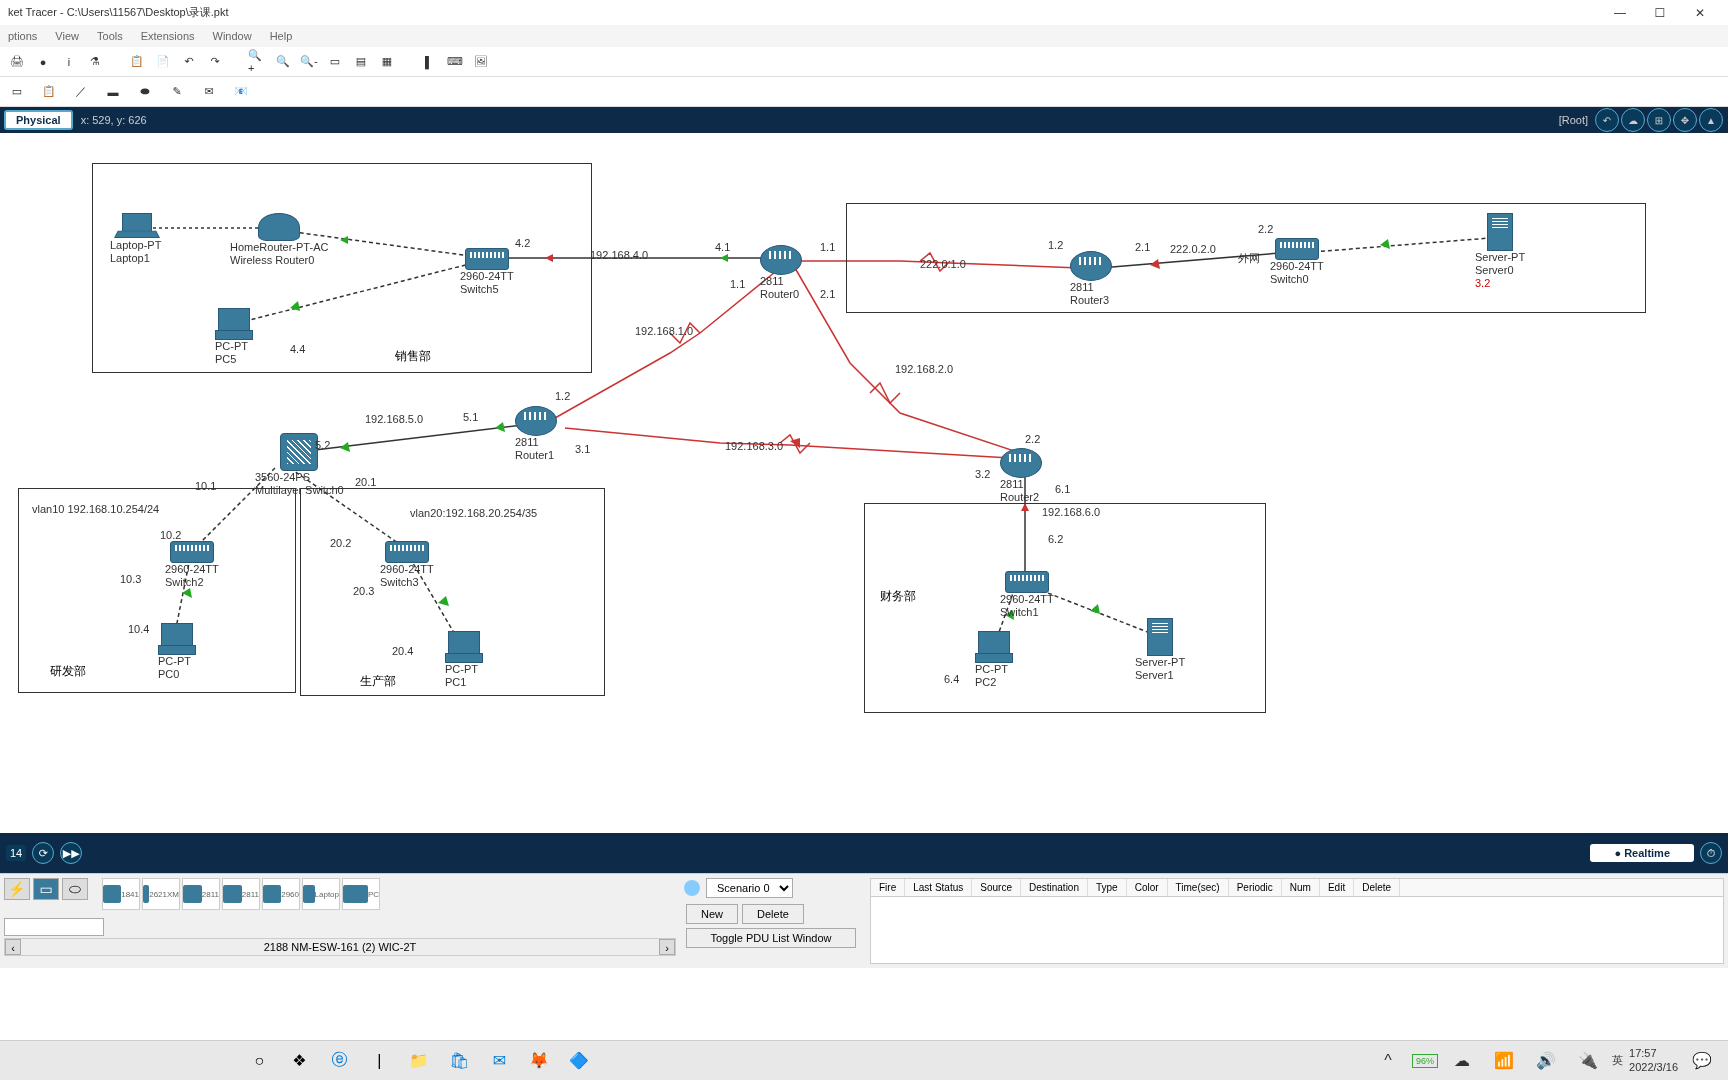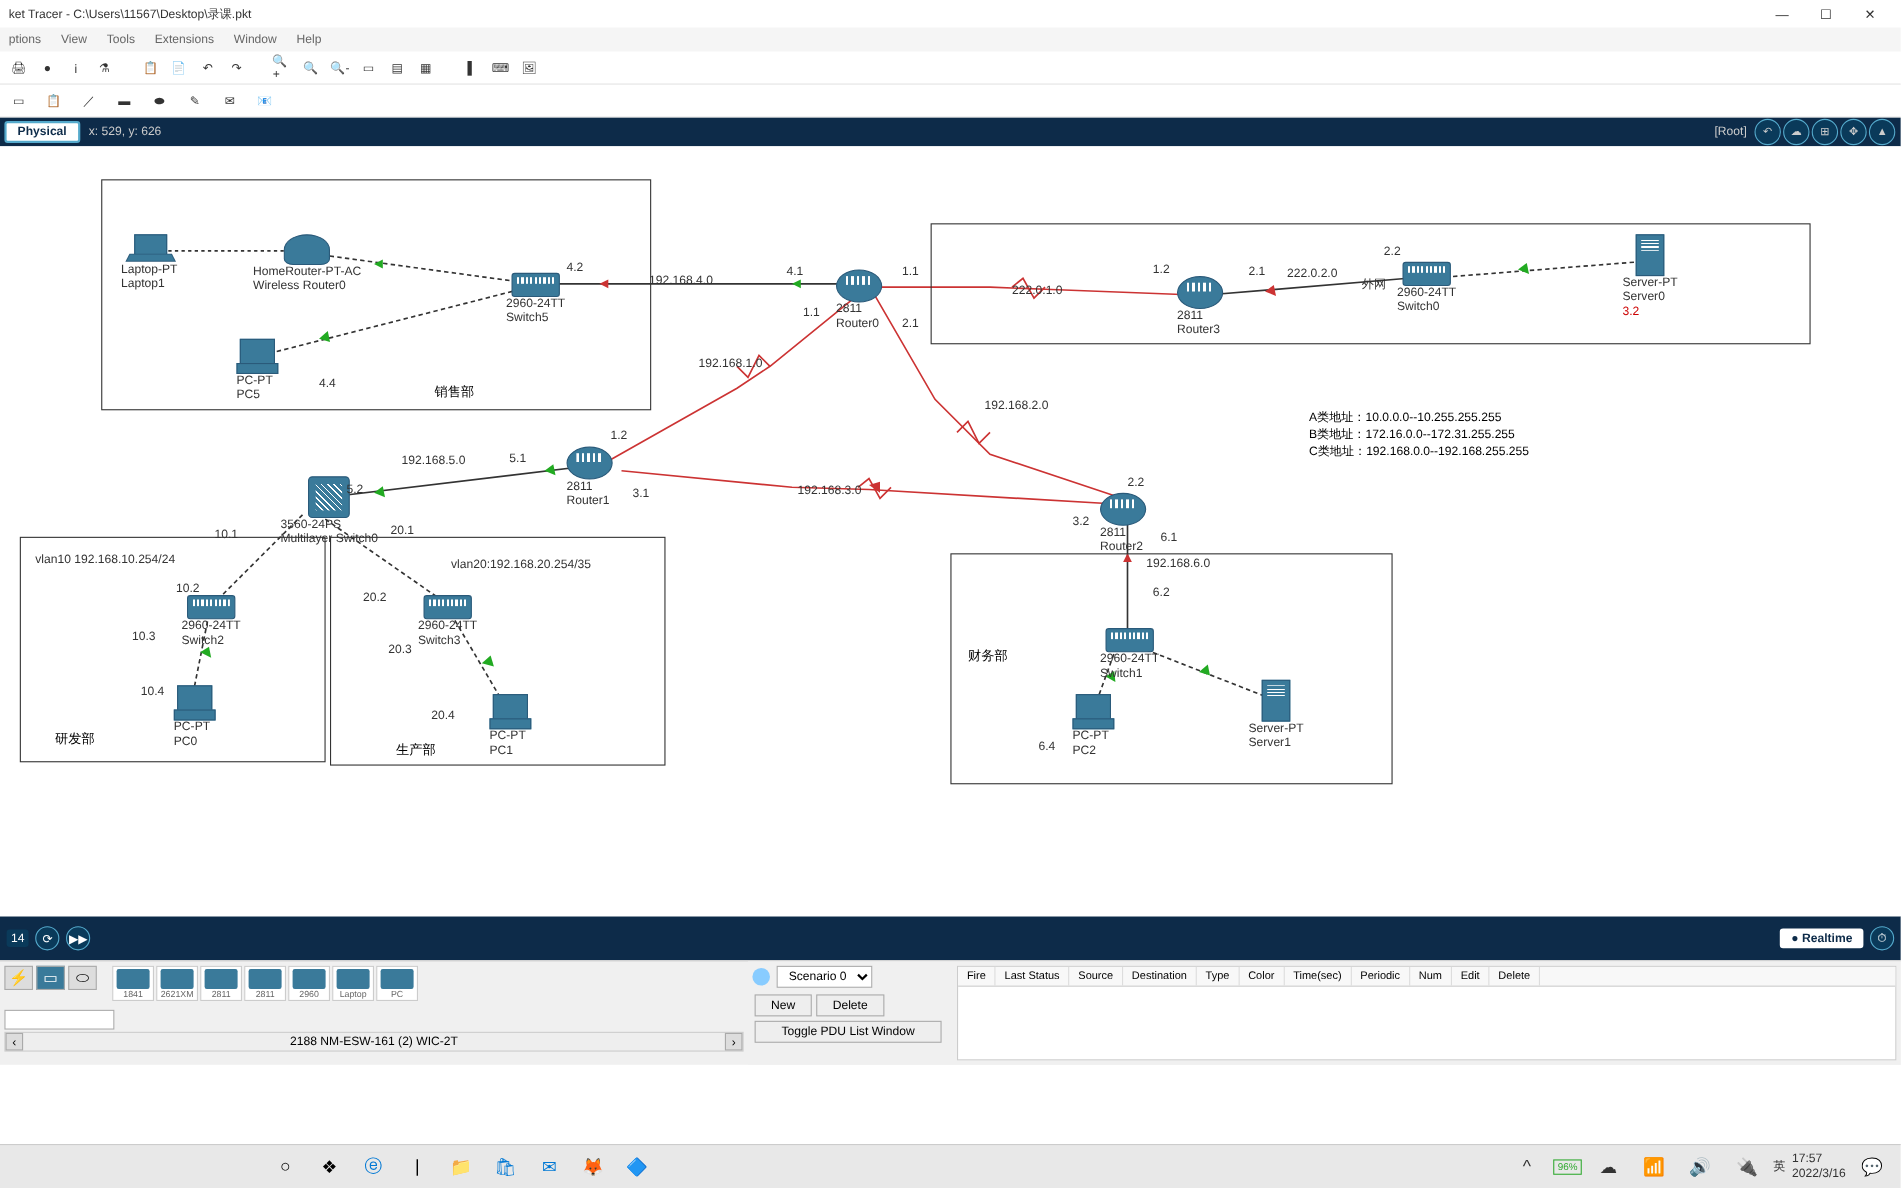--- a/index.html
+++ b/index.html
@@ -38,28 +38,28 @@
 .pc-ico::before{content:"";position:absolute;top:0;left:3px;width:30px;height:22px;background:#3a7a9a;border:1px solid #2a5a7a}
 .pc-ico::after{content:"";position:absolute;bottom:0;left:0;width:36px;height:8px;background:#3a7a9a;border:1px solid #2a5a7a}
 .laptop-ico{width:40px;height:26px;margin:0 auto;position:relative}
 .laptop-ico::before{content:"";position:absolute;top:0;left:6px;width:28px;height:18px;background:#3a7a9a;border:1px solid #2a5a7a}
 .laptop-ico::after{content:"";position:absolute;bottom:0;left:0;width:40px;height:8px;background:#3a7a9a;border:1px solid #2a5a7a;transform:perspective(40px) rotateX(45deg)}
 .server-ico{width:26px;height:38px;background:#3a7a9a;border:1px solid #2a5a7a;margin:0 auto;position:relative}
 .server-ico::before{content:"";position:absolute;top:4px;left:4px;right:4px;height:10px;background:repeating-linear-gradient(0deg,#fff 0 1px,transparent 1px 3px)}
 .time-bar{height:40px;background:#0d2b49;display:flex;align-items:center;padding:0 6px;gap:6px}
 .time-label{color:#fff;background:#0a3a5a;padding:2px 4px;border-radius:3px}
 .play-btn{width:22px;height:22px;border-radius:50%;border:1px solid #5ac;color:#fff;display:inline-flex;align-items:center;justify-content:center;background:#0a3a5a;cursor:pointer}
-.realtime-btn{background:#fff;color:#0d2b49;padding:3px 10px;border-radius:3px;font-weight:bold}
+.realtime-btn{background:#fff;color:#0d2b49;padding:3px 24px;border-radius:3px;font-weight:bold}
 .bottom-panel{height:95px;display:flex;background:#f0f0f0;border-top:1px solid #ccc}
 .dev-palette{width:680px;padding:4px}
 .dev-cats{display:flex;gap:3px;margin-bottom:4px}
 .cat-btn{width:26px;height:22px;background:#ddd;border:1px solid #aaa;cursor:pointer;display:inline-flex;align-items:center;justify-content:center;font-size:14px}
 .cat-btn.sel{background:#3a7a9a;color:#fff}
 .dev-row{display:flex;gap:2px;align-items:center}
-.dev-item{width:38px;height:32px;border:1px solid #ccc;background:#fff;text-align:center;cursor:pointer;display:flex;flex-direction:column;align-items:center;justify-content:center}
+.dev-item{width:38px;height:32px;border:1px solid #ccc;background:#fff;text-align:center;cursor:pointer;display:flex;flex-direction:row;align-items:center;justify-content:center}
 .dev-item .mini{width:30px;height:18px;background:#3a7a9a;border-radius:2px}
 .dev-item .nm{font-size:8px;color:#666}
 .scroll-bar{height:18px;background:#eee;border:1px solid #ccc;margin-top:2px;text-align:center;line-height:16px;font-size:10px;display:flex}
 .scroll-bar .arr{width:16px;background:#ddd;border:1px solid #aaa;cursor:pointer}
 .scroll-bar .mid{flex:1}
 .pdu-panel{flex:1;background:#f0f0f0;padding:4px;display:flex;gap:6px}
 .pdu-left{width:180px}
 .pdu-btn{padding:3px 14px;background:#eee;border:1px solid #aaa;cursor:pointer;margin:2px;font-size:11px}
 .scenario-sel{padding:2px 6px;border:1px solid #aaa;background:#fff}
 .pdu-table{flex:1;background:#fff;border:1px solid #ccc}
@@ -326,25 +326,20 @@
   <div class="net-label" style="left:355px;top:343px">20.1</div>
   <div class="net-label" style="left:160px;top:396px">10.2</div>
   <div class="net-label" style="left:330px;top:404px">20.2</div>
   <div class="net-label" style="left:120px;top:440px">10.3</div>
   <div class="net-label" style="left:353px;top:452px">20.3</div>
   <div class="net-label" style="left:128px;top:490px">10.4</div>
   <div class="net-label" style="left:392px;top:512px">20.4</div>
   <div class="net-label" style="left:32px;top:370px">vlan10 192.168.10.254/24</div>
   <div class="net-label" style="left:410px;top:374px">vlan20:192.168.20.254/35</div>
 
-  <div class="addr-info" style="left:1190px;top:240px">
-    <div>A类地址：10.0.0.0--10.255.255.255</div>
-    <div>B类地址：172.16.0.0--172.31.255.255</div>
-    <div>C类地址：192.168.0.0--192.168.255.255</div>
-  </div>
 </div>
 
 <div class="time-bar">
   <span class="time-label">14</span>
   <span class="play-btn">⟳</span>
   <span class="play-btn">▶▶</span>
   <span class="spacer" style="flex:1"></span>
   <span class="realtime-btn">● <span>Realtime</span></span>
   <span class="play-btn">⏱</span>
 </div>

